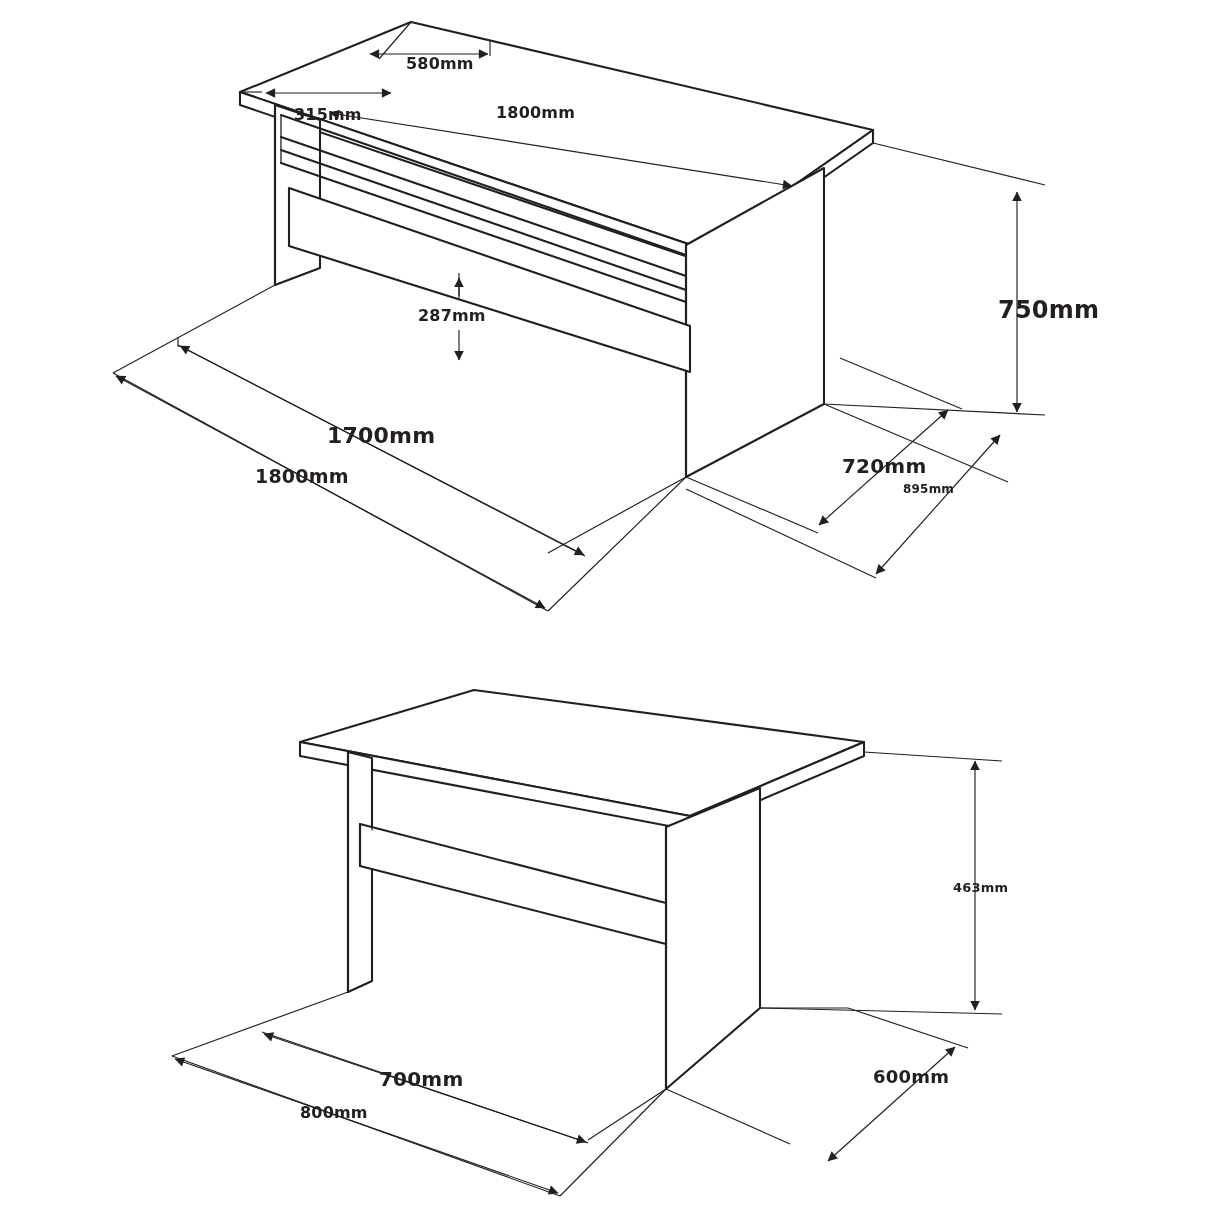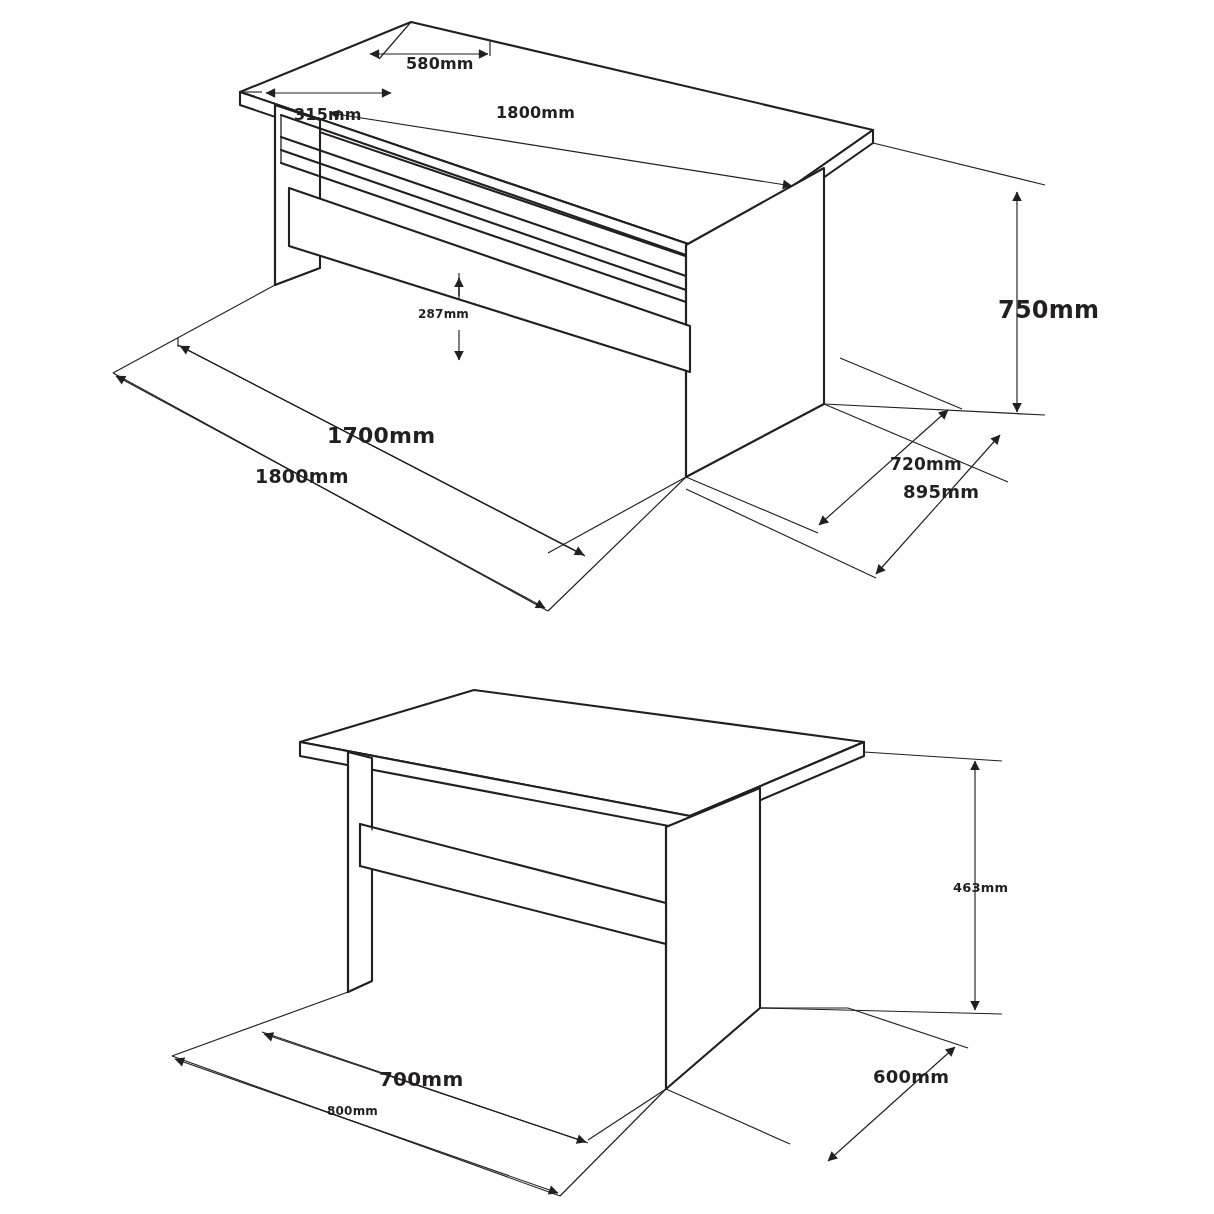--- a/index.html
+++ b/index.html
@@ -174,33 +174,33 @@
       <line class="dim" x1="955" y1="1047" x2="828" y2="1161" marker-start="url(#arrStart)" marker-end="url(#arrEnd)"></line>
     </g>
   </svg>
 
   <div class="dimlabel" style="left:406px; top:56px; font-size:16px;">580mm</div>
 
   <div class="dimlabel" style="left:294px; top:107px; font-size:16px;">315mm</div>
 
   <div class="dimlabel" style="left:496px; top:105px; font-size:16px;">1800mm</div>
 
-  <div class="dimlabel" style="left:418px; top:308px; font-size:12px;">287mm</div>
+  <div class="dimlabel" style="left:418px; top:308px; font-size:16px;">287mm</div>
 
   <div class="dimlabel" style="left:998px; top:298px; font-size:24px;">750mm</div>
 
   <div class="dimlabel" style="left:327px; top:425px; font-size:22px;">1700mm</div>
 
   <div class="dimlabel" style="left:255px; top:467px; font-size:19px;">1800mm</div>
 
-  <div class="dimlabel" style="left:842px; top:456px; font-size:17px;margin-left:48px;">720mm</div>
-
-  <div class="dimlabel" style="left:903px; top:483px; font-size:18px;">895mm</div>
+  <div class="dimlabel" style="left:842px; top:456px; font-size:20px;">720mm</div>
+
+  <div class="dimlabel" style="left:903px; top:483px; font-size:12px;">895mm</div>
 
   <div class="dimlabel" style="left:953px; top:881px; font-size:13px;">463mm</div>
 
   <div class="dimlabel" style="left:379px; top:1069px; font-size:20px;">700mm</div>
 
-  <div class="dimlabel" style="left:327px; top:1105px; font-size:12px;">800mm</div>
+  <div class="dimlabel" style="left:300px; top:1105px; font-size:16px;">800mm</div>
 
   <div class="dimlabel" style="left:873px; top:1068px; font-size:18px;">600mm</div>
 
 </div>
 
 </body></html>

